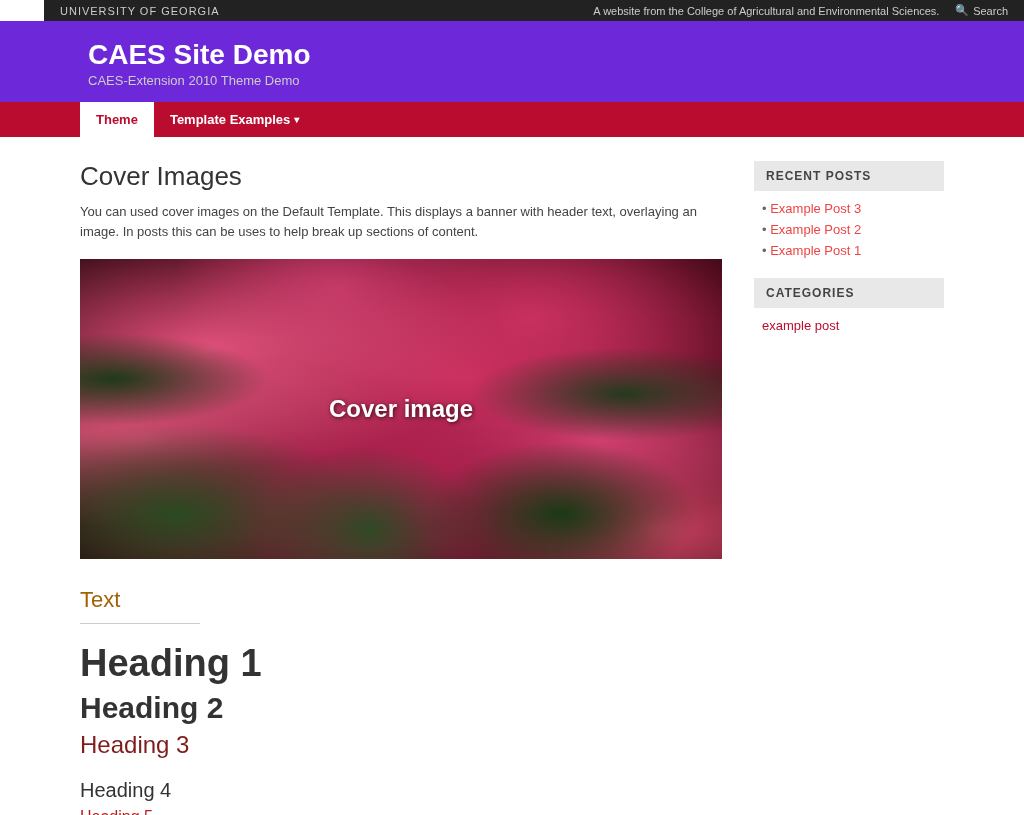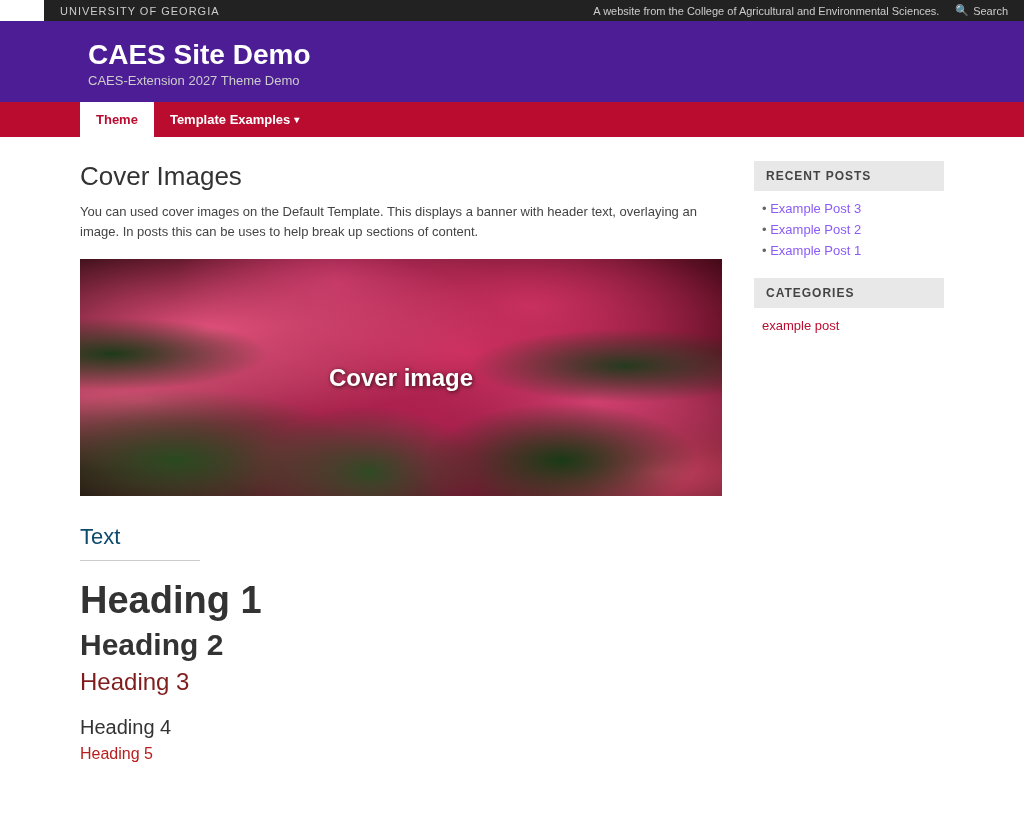--- a/index.html
+++ b/index.html
@@ -33,21 +33,21 @@
       display: flex;
       align-items: center;
       gap: 4px;
       cursor: pointer;
       color: #ccc;
       font-size: 11px;
     }
 
     
     #site-header {
-      background: #4c1d95;
+      background: #6d28d9;
       padding: 18px 16px 14px 88px;
     }
     #site-header .site-title {
       font-size: 28px;
       font-weight: bold;
       color: #fff;
       font-family: Arial, sans-serif;
     }
     #site-header .site-subtitle {
       font-size: 13px;
@@ -114,21 +114,21 @@
       font-size: 13px;
       color: #444;
       line-height: 1.5;
       margin-bottom: 18px;
     }
 
     
     .cover-image-block {
       position: relative;
       width: 100%;
-      height: 237px;
+      height: 300px;
       overflow: hidden;
       margin-bottom: 28px;
     }
     .cover-image-bg {
       width: 100%;
       height: 100%;
       background: 
         radial-gradient(ellipse at 60% 40%, #d63060 0%, #8b1a3a 30%, #4a0a1a 60%, #1a0808 100%);
       position: relative;
     }
@@ -168,21 +168,21 @@
       font-family: Arial, sans-serif;
       text-shadow: 1px 1px 4px rgba(0,0,0,0.7);
       white-space: nowrap;
     }
 
     
     .text-heading {
       font-size: 22px;
       font-family: Arial, sans-serif;
       font-weight: normal;
-      color: #0c4a6e;
+      color: #a16207;
       margin-bottom: 10px;
     }
     .divider {
       border: none;
       border-top: 1px solid #ccc;
       width: 120px;
       margin: 10px 0 18px 0;
     }
     .h1-demo { font-size: 38px; font-family: Arial, sans-serif; font-weight: bold; color: #333; margin-bottom: 6px; }
     .h2-demo { font-size: 30px; font-family: Arial, sans-serif; font-weight: bold; color: #333; margin-bottom: 6px; }
@@ -212,21 +212,21 @@
     .sidebar-link-list li {
       margin-bottom: 6px;
       font-family: Arial, sans-serif;
       font-size: 13px;
     }
     .sidebar-link-list li::before {
       content: "• ";
       color: #666;
     }
     .sidebar-link-list li a {
-      color: #8b5cf6;
+      color: #ef4444;
       text-decoration: none;
     }
     .sidebar-plain-link {
       padding: 0 8px;
       font-family: Arial, sans-serif;
       font-size: 13px;
     }
     .sidebar-plain-link a {
       color: #ba0c2f;
       text-decoration: none;
@@ -241,21 +241,21 @@
     <span>A website from the College of Agricultural and Environmental Sciences.</span>
     <span class="search-btn">
       <span>🔍</span>
       <span>Search</span>
     </span>
   </div>
 </div>
 
 <div id="site-header">
   <div class="site-title">CAES Site Demo</div>
-  <div class="site-subtitle">CAES-Extension 2027 Theme Demo</div>
+  <div class="site-subtitle">CAES-Extension 2010 Theme Demo</div>
 </div>
 
 <nav id="main-nav">
   <a class="nav-item active" href="#">
     <span>Theme</span>
   </a>
   <a class="nav-item" href="#">
     <span>Template Examples</span>
     <span class="chevron">▾</span>
   </a>

